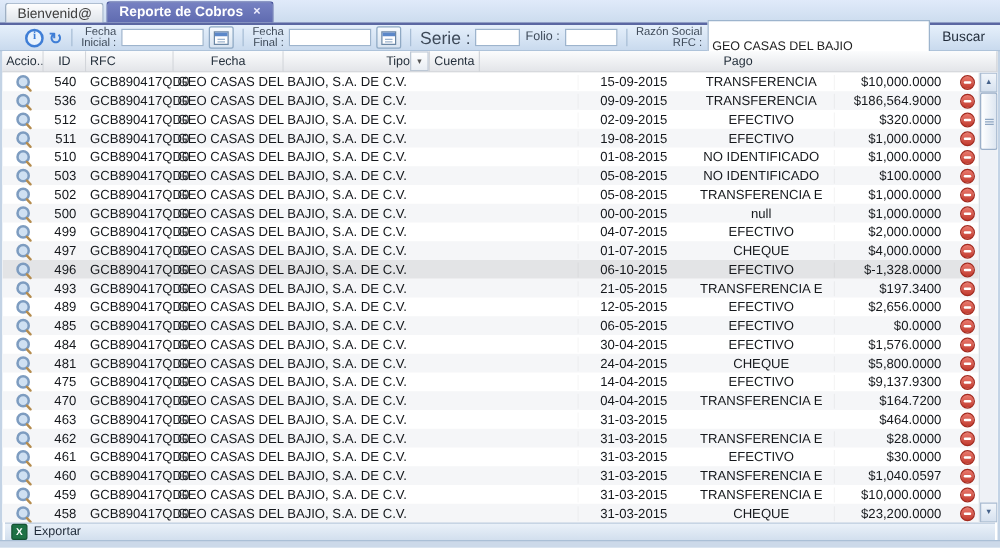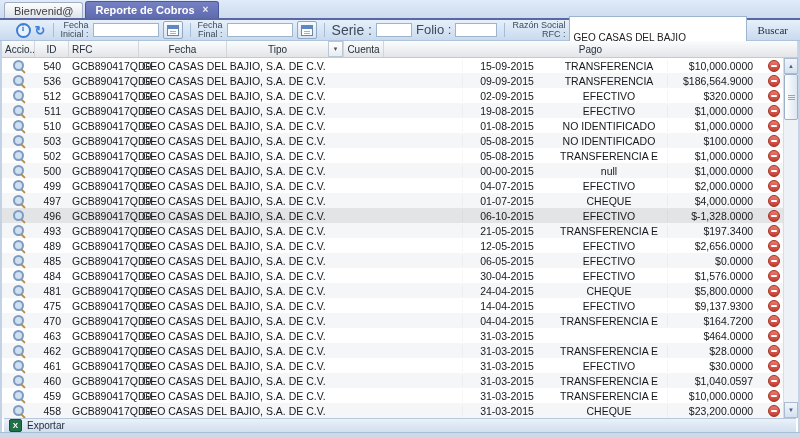--- a/index.html
+++ b/index.html
@@ -74,42 +74,42 @@
     width:11px;height:11px;border-radius:50%;border:2px solid #3f7ed6;
     background:#eaf3fd;position:relative;
   }
   .icon-info::after{
     content:"i";position:absolute;left:0;right:0;top:-2px;text-align:center;
     font-size:9px;font-weight:bold;color:#3f7ed6;font-family:"Liberation Serif",serif;
   }
   .icon-refresh{font-size:13px;line-height:1;color:#3f7ed6;font-weight:bold}
   .btn-plain{
     background:transparent;border:none;font-size:11px;color:#1f2a38;
-    font-family:Liberation Serif, serif;padding:1px 6px;cursor:pointer;white-space:nowrap;
+    font-family:Liberation Sans, sans-serif;padding:1px 6px;cursor:pointer;white-space:nowrap;
   }
 
   
   .gridwrap{background:#fff;flex:1;display:flex;flex-direction:column;margin:0 2px}
   .gridhead{
     height:16px;display:flex;flex-shrink:0;
     background:linear-gradient(180deg,#fbfcfd,#e3e5e9);
     border-bottom:1px solid #c6c9ce;font-size:10px;color:#25303c;
   }
   .hc{
     display:flex;align-items:center;box-sizing:border-box;
     border-right:1px solid #d2d5da;padding:0 3px;white-space:nowrap;overflow:hidden;
     background:linear-gradient(180deg,#fbfcfd,#e3e5e9);
   }
   .hc-action{width:33px}
   .hc-id{width:34px;justify-content:center}
   .hc-rfc{width:70px}
   .hc-cliente{width:324px}
   .hc-fecha{width:88px;justify-content:center}
   .hc-tipo{width:117px;padding:0}
-  .hc-tipo .tipo-label{flex:1;text-align:center}
+  .hc-tipo .tipo-label{flex:1;text-align:right}
   .tipo-menu{
     width:15px;height:100%;box-sizing:border-box;display:flex;align-items:center;justify-content:center;
     border:1px solid #bcc7d4;background:linear-gradient(180deg,#ffffff,#e8edf3);
     font-size:7px;color:#555;cursor:pointer;
   }
   .hc-cuenta{width:40px;justify-content:center}
   .hc-pago{flex:1;justify-content:center;border-right:1px solid #d2d5da}
 
   .gridbody{flex:1;display:flex;overflow:hidden;background:#fff}
   .rows{width:785px;display:flex;flex-direction:column}
@@ -214,21 +214,21 @@
       <span>Final :</span>
     </span>
     <input class="tb-input" style="width: 66px;" value="">
     <span class="btn-cal">
         <span class="glyph-cal"></span>
       </span>
     <span class="tb-sep"></span>
 
     <span class="tb-label" style="font-size:14px">Serie :</span>
     <input class="tb-input" style="width: 36px;" value="">
-    <span class="tb-label" style="font-size:13px">Folio :</span>
+    <span class="tb-label" style="font-size:10px">Folio :</span>
     <input class="tb-input" style="width: 42px;" value="">
     <span class="tb-sep"></span>
 
     <span class="tb-label">
       <span>Razón Social</span><br>
       <span>RFC :</span>
     </span>
     <div class="fake-input" style="width:178px">
       <span class="misspelled">GEO</span>&nbsp;<span>CASAS DEL BAJIO</span>
     </div>

